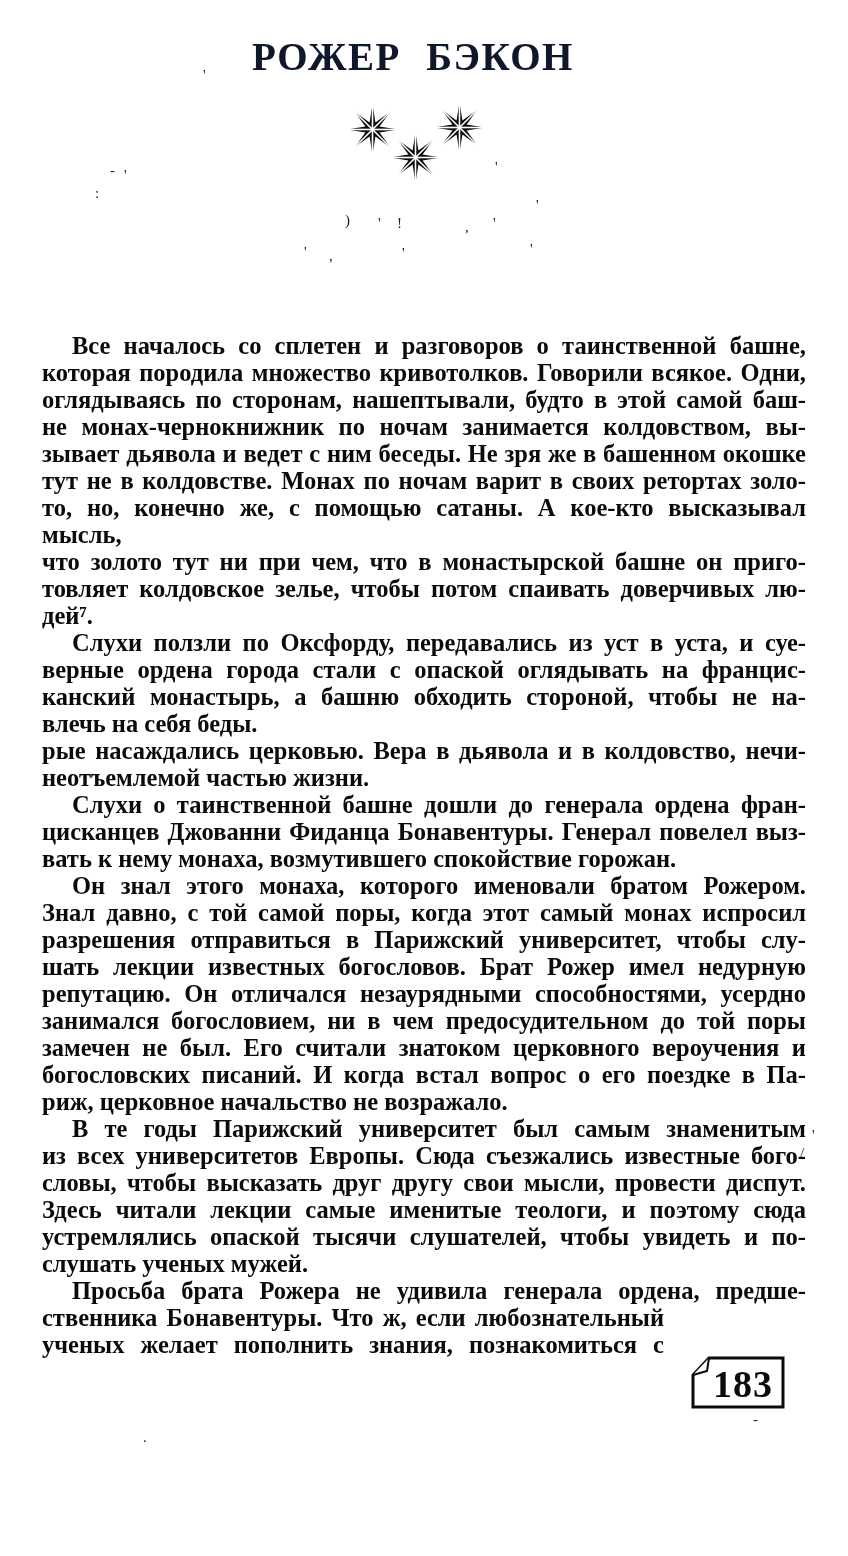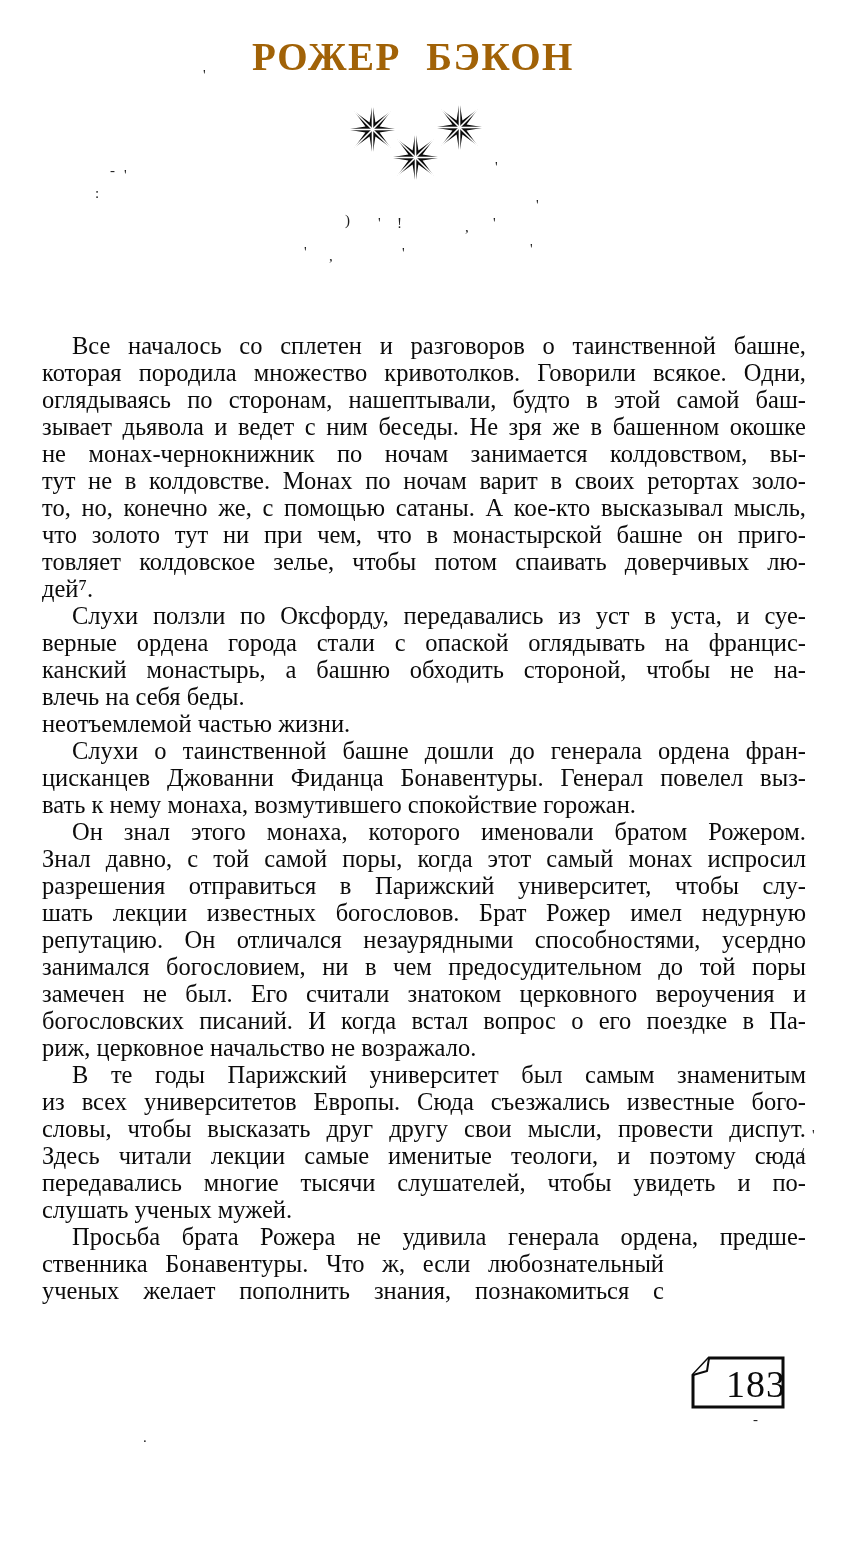--- a/index.html
+++ b/index.html
@@ -18,63 +18,63 @@
     left: 0;
     width: 100%;
     box-sizing: border-box;
     padding-right: 22px;
     margin: 0;
     text-align: center;
     font-size: 39px;
     font-weight: bold;
     letter-spacing: 1.5px;
     word-spacing: 14px;
-    color: #a16207;
+    color: #0f172a;
   }
   .ornament { position: absolute; left: 0; top: 0; width: 100%; height: 200px; }
   .star { position: absolute; width: 53px; height: 53px; }
   .star-1 { left: 346px; top: 103px; }
   .star-2 { left: 433px; top: 101px; }
   .star-3 { left: 389px; top: 131px; }
   .body-text {
     position: absolute;
     left: 42px;
     top: 332px;
     width: 764px;
     font-size: 24.5px;
     line-height: 27px;
     color: #0b0b0b;
   }
-  .para { margin: 0; }
+  .para { margin: 0; font-weight: bold; }
   .line {
     text-align: justify;
     text-align-last: justify;
   }
   .line.lastline { text-align-last: left; }
   .line.indent { text-indent: 30px; }
   .line.narrow { margin-right: 142px; }
   .pagenum-box {
     position: absolute;
     left: 690px;
     top: 1356px;
     width: 96px;
     height: 54px;
   }
   .pagenum-box svg { position: absolute; left: 0; top: 0; }
   .pagenum {
     position: absolute;
-    left: 26px;
+    left: 13px;
     top: 0;
     width: 80px;
     height: 56px;
     display: flex;
     align-items: center;
     justify-content: center;
     font-size: 38px;
-    font-weight: normal;
+    font-weight: bold;
     letter-spacing: 1px;
     color: #0b0b0b;
   }
   .speck {
     position: absolute;
     font-size: 15px;
     line-height: 1;
     color: #1c1c1c;
     font-family: "Liberation Serif", serif;
   }
@@ -115,35 +115,36 @@
     <svg class="star star-3" viewBox="0 0 52 52">
         <use href="#star8"></use>
       </svg>
   </div>
 
   <div class="body-text">
       <div class="para">
         <div class="line indent">Все началось со сплетен и разговоров о таинственной башне,</div>
         <div class="line">которая породила множество кривотолков. Говорили всякое. Одни,</div>
         <div class="line">оглядываясь по сторонам, нашептывали, будто в этой самой баш-</div>
+        <div class="line">не монах-чернокнижник по ночам занимается колдовством, вы-</div>
         <div class="line">зывает дьявола и ведет с ним беседы. Не зря же в башенном окошке</div>
-        <div class="line">не монах-чернокнижник по ночам занимается колдовством, вы-</div>
         <div class="line">тут не в колдовстве. Монах по ночам варит в своих ретортах золо-</div>
         <div class="line">то, но, конечно же, с помощью сатаны. А кое-кто высказывал мысль,</div>
         <div class="line">что золото тут ни при чем, что в монастырской башне он приго-</div>
         <div class="line">товляет колдовское зелье, чтобы потом спаивать доверчивых лю-</div>
         <div class="line lastline">дей⁷.</div>
       </div>
       <div class="para">
         <div class="line indent">Слухи ползли по Оксфорду, передавались из уст в уста, и суе-</div>
         <div class="line">верные ордена города стали с опаской оглядывать на францис-</div>
         <div class="line">канский монастырь, а башню обходить стороной, чтобы не на-</div>
         <div class="line lastline">влечь на себя беды.</div>
       </div>
       <div class="para">
+        <div class="line">рые насаждались церковью. Вера в дьявола и в колдовство, нечи-</div>
         <div class="line lastline">неотъемлемой частью жизни.</div>
       </div>
       <div class="para">
         <div class="line indent">Слухи о таинственной башне дошли до генерала ордена фран-</div>
         <div class="line">цисканцев Джованни Фиданца Бонавентуры. Генерал повелел выз-</div>
         <div class="line lastline">вать к нему монаха, возмутившего спокойствие горожан.</div>
       </div>
       <div class="para">
         <div class="line indent">Он знал этого монаха, которого именовали братом Рожером.</div>
         <div class="line">Знал давно, с той самой поры, когда этот самый монах испросил</div>
@@ -153,21 +154,21 @@
         <div class="line">занимался богословием, ни в чем предосудительном до той поры</div>
         <div class="line">замечен не был. Его считали знатоком церковного вероучения и</div>
         <div class="line">богословских писаний. И когда встал вопрос о его поездке в Па-</div>
         <div class="line lastline">риж, церковное начальство не возражало.</div>
       </div>
       <div class="para">
         <div class="line indent">В те годы Парижский университет был самым знаменитым</div>
         <div class="line">из всех университетов Европы. Сюда съезжались известные бого-</div>
         <div class="line">словы, чтобы высказать друг другу свои мысли, провести диспут.</div>
         <div class="line">Здесь читали лекции самые именитые теологи, и поэтому сюда</div>
-        <div class="line">передавались многие тысячи слушателей, чтобы увидеть и по-</div>
+        <div class="line">устремлялись опаской тысячи слушателей, чтобы увидеть и по-</div>
         <div class="line lastline">слушать ученых мужей.</div>
       </div>
       <div class="para">
         <div class="line indent">Просьба брата Рожера не удивила генерала ордена, предше-</div>
         <div class="line narrow">ственника Бонавентуры. Что ж, если любознательный</div>
         <div class="line narrow">ученых желает пополнить знания, познакомиться с</div>
       </div>
     </div>
 
   <div class="pagenum-box">

